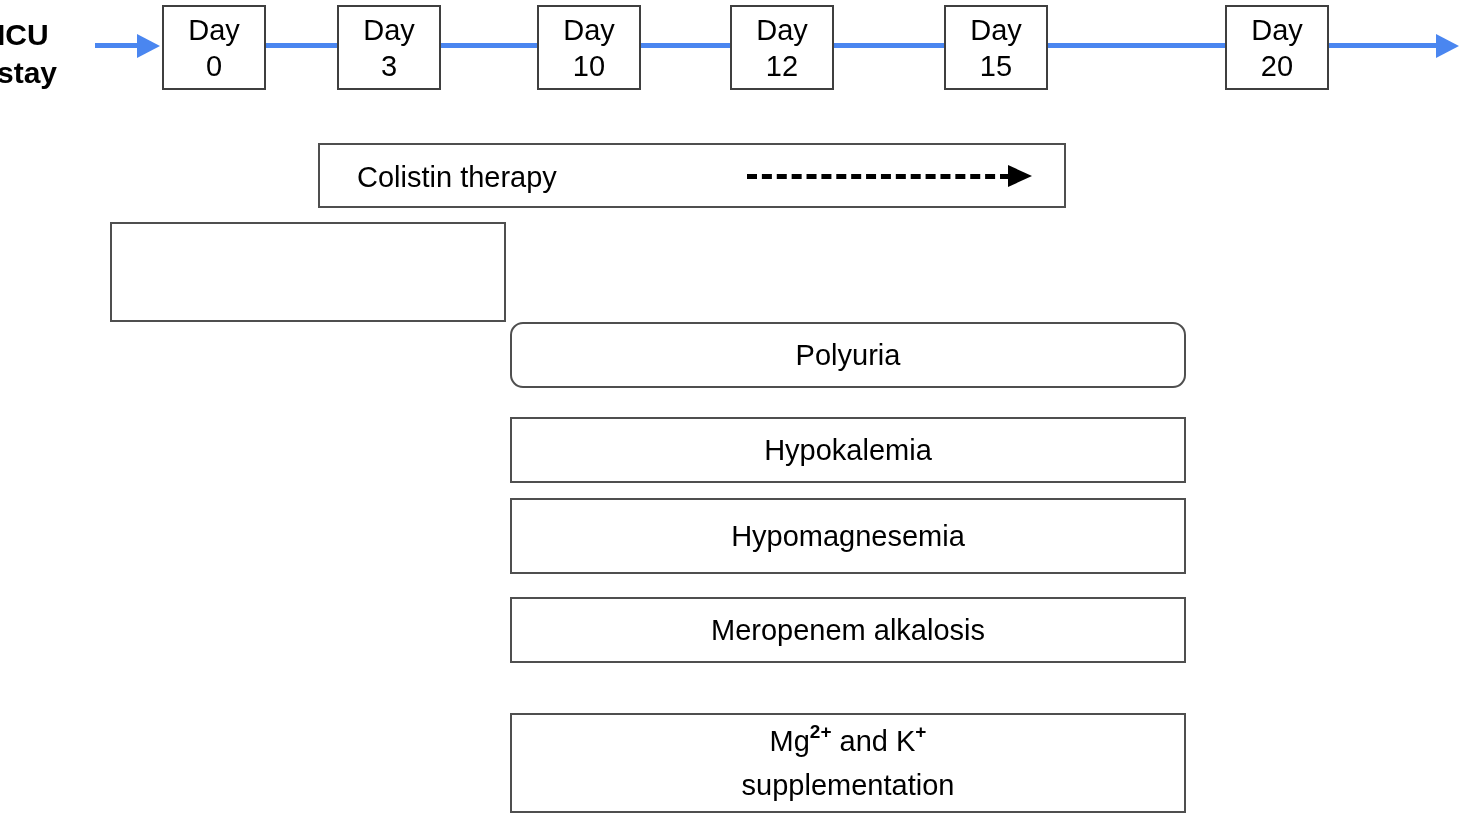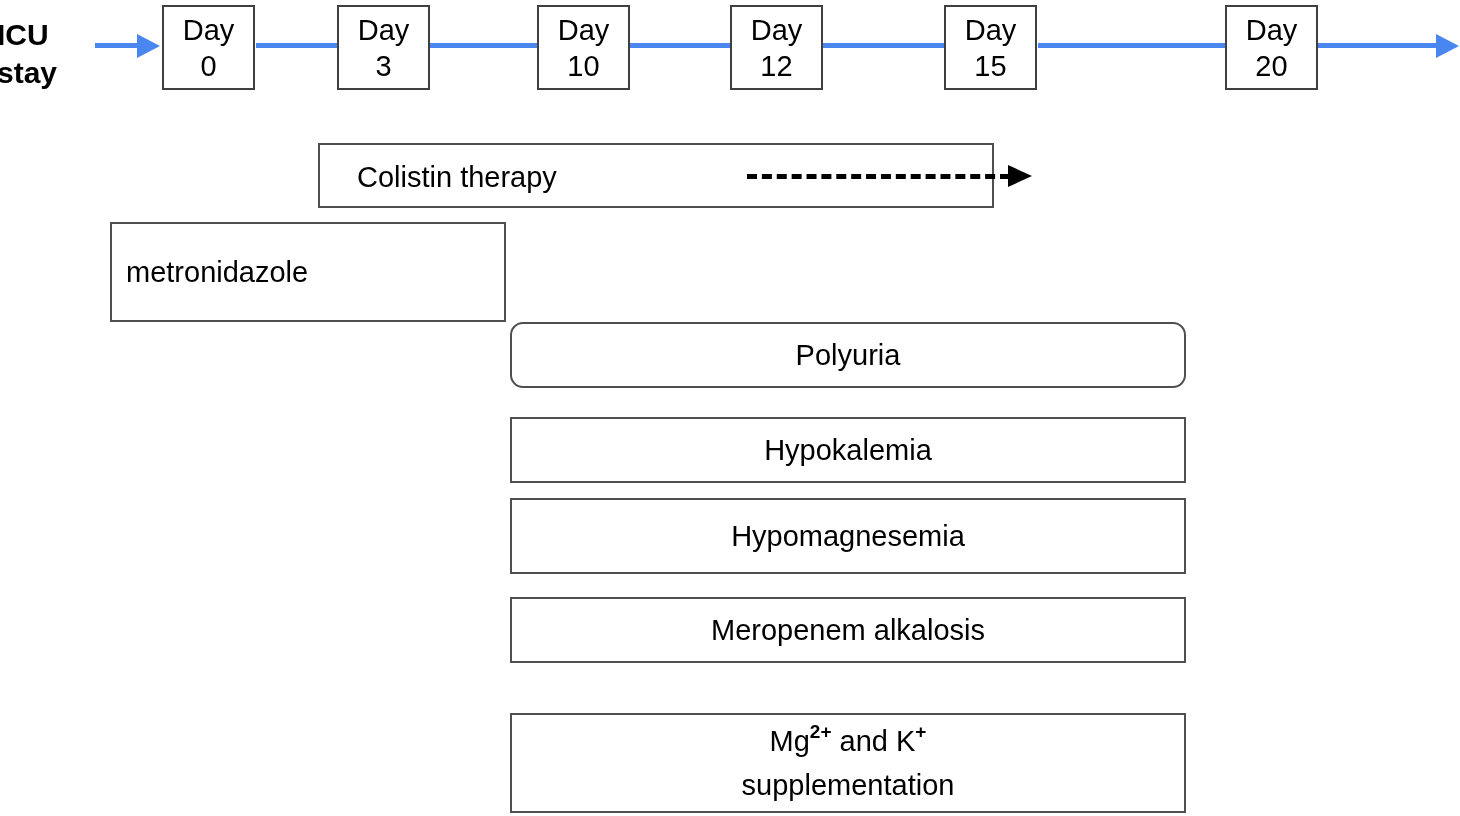--- a/index.html
+++ b/index.html
@@ -27,32 +27,32 @@
   .tseg{height:5px;background:var(--blue);top:43px;}
   .arrowhead-blue{
     width:0;height:0;top:34px;
     border-top:12px solid transparent;
     border-bottom:12px solid transparent;
     border-left:23px solid var(--blue);
   }
 
   
   .daybox{
-    top:5px;width:93px;height:85px;background:#ffffff;
+    top:5px;width:104px;height:85px;background:#ffffff;
     border:2px solid var(--border-dark);
     display:flex;flex-direction:column;align-items:center;justify-content:center;
     font-size:29px;line-height:36px;text-align:center;
   }
 
   
   .bigbox{
     background:#ffffff;border:2px solid var(--border-gray);
     font-size:29px;
   }
-  .colistin-box{left:318px;top:143px;width:676px;height:65px;}
+  .colistin-box{left:318px;top:143px;width:748px;height:65px;}
   .colistin-label{left:37px;top:16px;}
   .dash-line{left:427px;top:29px;width:263px;border-top:5px dashed #000;}
   .arrowhead-black{
     left:688px;top:20px;width:0;height:0;
     border-top:11px solid transparent;
     border-bottom:11px solid transparent;
     border-left:24px solid #000;
   }
 
   .antibiotics-box{
@@ -122,21 +122,20 @@
   <span>20</span>
 </div>
 
 <div class="abs bigbox colistin-box">
   <span class="abs colistin-label">Colistin therapy</span>
   <div class="abs dash-line"></div>
   <div class="abs arrowhead-black"></div>
 </div>
 
 <div class="abs bigbox antibiotics-box">
-  <span>metronidazole</span>
 </div>
 
 <div class="abs bigbox condition-box cond-0">
   <span>Polyuria</span>
 </div>
 <div class="abs bigbox condition-box cond-1">
   <span>Hypokalemia</span>
 </div>
 <div class="abs bigbox condition-box cond-2">
   <span>Hypomagnesemia</span>

